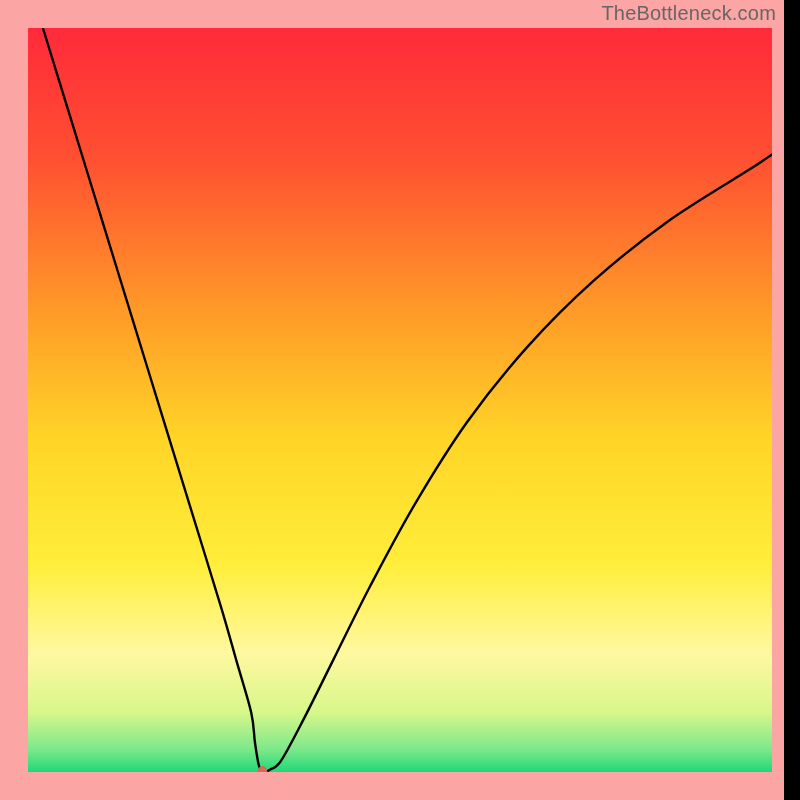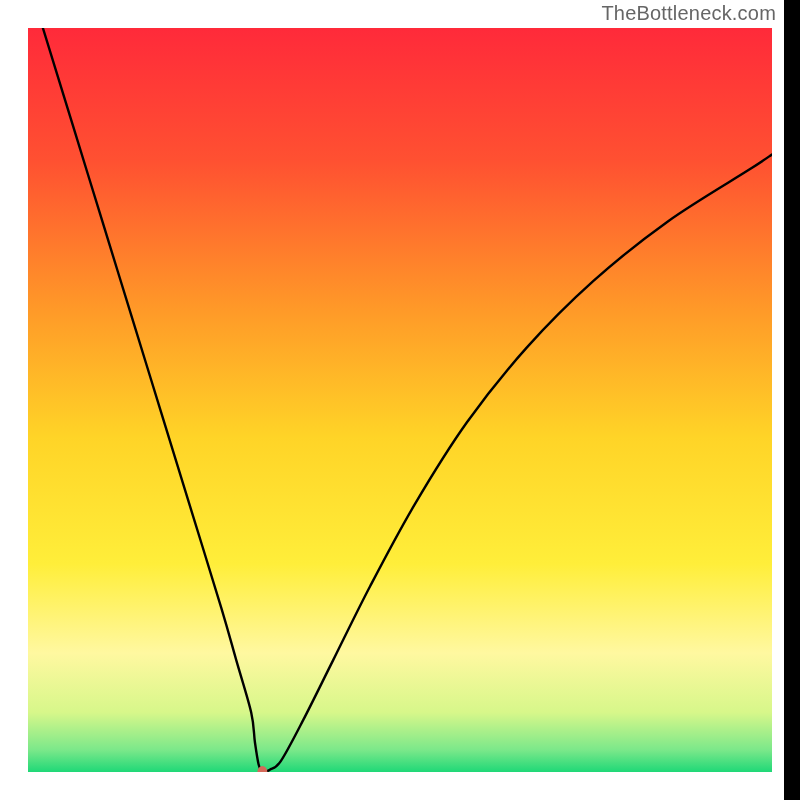--- a/index.html
+++ b/index.html
@@ -8,21 +8,21 @@
     width: 800px;
     height: 800px;
     background: #000;
     font-family: Arial, Helvetica, sans-serif;
     overflow: hidden;
   }
   .frame {
     position: relative;
     width: 784px;
     height: 800px;
-    background: #ffffff;
+    background: #fca5a5;
   }
   .watermark {
     position: absolute;
     top: 2px;
     right: 8px;
     color: #666;
     font-size: 20px;
     font-weight: 500;
     z-index: 10;
     letter-spacing: 0.2px;

